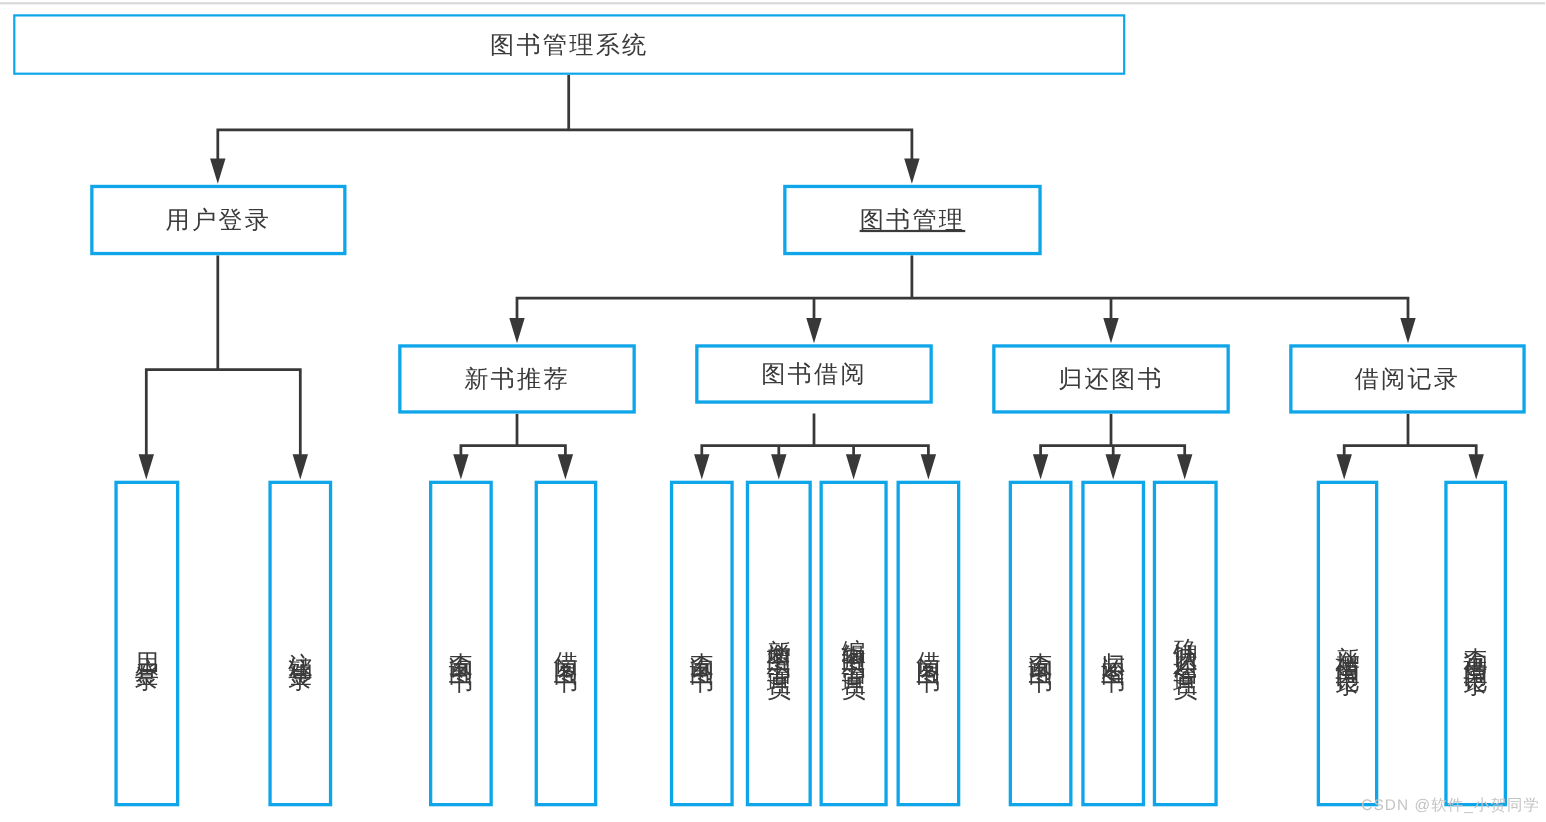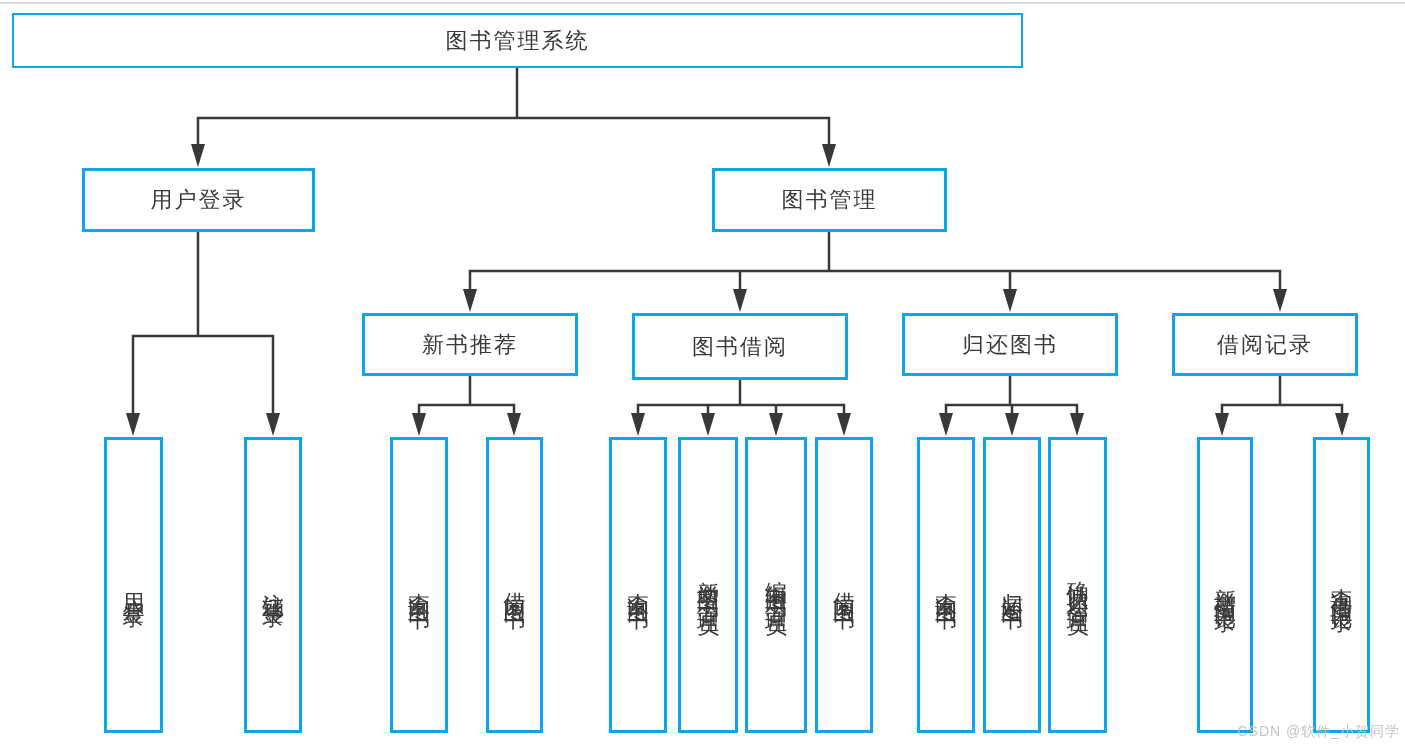--- a/index.html
+++ b/index.html
@@ -89,34 +89,34 @@
       M1335 413 L1349 413 L1342 436 Z"></path>
   </svg>
 
   <div class="box root" style="left:12px; top:13px; width:1011px; height:55px;">
     <span class="h-label">图书管理系统</span>
   </div>
 
   <div class="box" style="left:82px; top:168px; width:233px; height:64px;">
     <span class="h-label">用户登录</span>
   </div>
-  <div class="box" style="left:712px; top:168px; width:235px; height:64px;">
+  <div class="box" style="left:712px; top:168px; width:235px; height:64px;text-decoration:underline;">
     <span class="h-label">图书管理</span>
   </div>
 
   <div class="box" style="left:362px; top:313px; width:216px; height:63px;">
     <span class="h-label">新书推荐</span>
   </div>
-  <div class="box" style="left:632px; top:313px; width:216px; height:67px;">
+  <div class="box" style="left:632px; top:313px; width:216px; height:54px;">
     <span class="h-label">图书借阅</span>
   </div>
   <div class="box" style="left:902px; top:313px; width:216px; height:63px;">
     <span class="h-label">归还图书</span>
   </div>
-  <div class="box" style="left:1172px; top:313px; width:186px; height:63px;">
+  <div class="box" style="left:1172px; top:313px; width:215px; height:63px;">
     <span class="h-label">借阅记录</span>
   </div>
 
   <div class="box" style="left:104px; top:437px; width:59px; height:296px;">
     <span class="v-label">用户登录</span>
   </div>
   <div class="box" style="left:244px; top:437px; width:58px; height:296px;">
     <span class="v-label">注销登录</span>
   </div>
 

